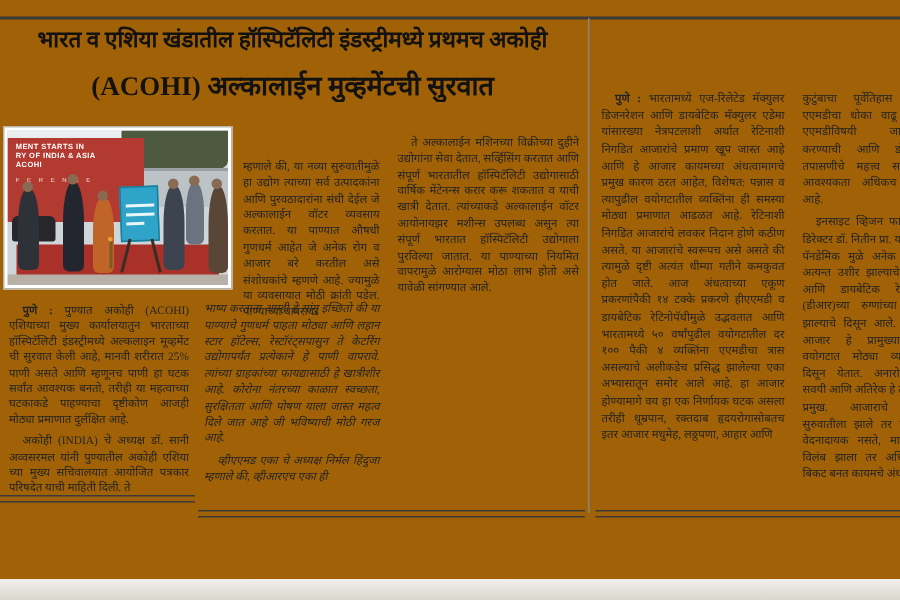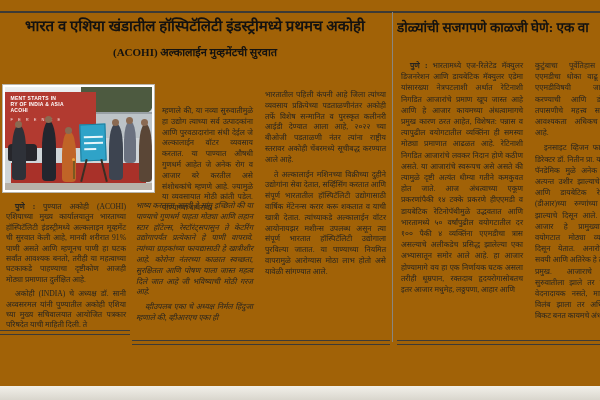--- a/index.html
+++ b/index.html
@@ -48,21 +48,21 @@
   .bottom-shade{position:absolute;left:0;bottom:0;width:100%;height:14px;background:linear-gradient(#f2f0ea,#d9d6cd);}
 </style>
 </head>
 <body>
 
 <div class="page">
 
   <div class="rule" style="left:0;top:11px;width:600px;height:1.6px;"></div>
 
   <div class="headline" style="left:0;top:15px;width:390px;font-size:15px;">भारत व एशिया खंडातील हॉस्पिटॅलिटी इंडस्ट्रीमध्ये प्रथमच अकोही</div>
-  <div class="headline" style="left:0;top:44px;width:390px;font-size:11px;">(ACOHI) अल्कालाईन मुव्हमेंटची सुरवात</div>
+  <div class="headline" style="left:0;top:44px;width:390px;font-size:18px;">(ACOHI) अल्कालाईन मुव्हमेंटची सुरवात</div>
 
   <div class="photo">
     <div class="photo-inner">
       <div class="ph sky"></div>
       <div class="ph trees"></div>
       <div class="ph stall"></div>
       <div class="ph backdrop">
         <div class="banner l1">MENT STARTS IN</div>
         <div class="banner l2">RY OF INDIA &amp; ASIA</div>
         <div class="banner l3">ACOHI</div>
@@ -91,41 +91,39 @@
         <div class="poster-line" style="top:66%;width:50%;"></div>
       </div>
       <div class="easel-leg" style="left:53%;transform:rotate(14deg);"></div>
       <div class="easel-leg" style="left:67%;transform:rotate(-14deg);"></div>
       <div class="ph lamp"></div>
       <div class="ph lamp-flame"></div>
     </div>
   </div>
 
   <div class="col" style="left:2px;top:198px;width:128px;height:133px;line-height:10.4px;">
-    <p class="indent"><b class="dateline">पुणे :</b> <span>पुण्यात अकोही (ACOHI) एशियाच्या मुख्य कार्यालयातुन भारताच्या हॉस्पिटॅलिटी इंडस्ट्रीमध्ये अल्कलाइन मूव्हमेंट ची सुरवात केली आहे, मानवी शरीरात 91% पाणी असते आणि म्हणूनच पाणी हा घटक सर्वांत आवश्यक बनतो, तरीही या महत्वाच्या घटकाकडे पाहण्याचा दृष्टीकोण आजही मोठ्या प्रमाणात दुर्लक्षित आहे.</span></p>
+    <p class="indent"><b class="dateline">पुणे :</b> <span>पुण्यात अकोही (ACOHI) एशियाच्या मुख्य कार्यालयातुन भारताच्या हॉस्पिटॅलिटी इंडस्ट्रीमध्ये अल्कलाइन मूव्हमेंट ची सुरवात केली आहे, मानवी शरीरात 25% पाणी असते आणि म्हणूनच पाणी हा घटक सर्वांत आवश्यक बनतो, तरीही या महत्वाच्या घटकाकडे पाहण्याचा दृष्टीकोण आजही मोठ्या प्रमाणात दुर्लक्षित आहे.</span></p>
     <p class="indent">अकोही (INDIA) चे अध्यक्ष डॉ. सानी अव्वसरमल यांनी पुण्यातील अकोही एशिया च्या मुख्य सचिवालयात आयोजित पत्रकार परिषदेत याची माहिती दिली. ते</p>
   </div>
 
   <div class="col" style="left:158px;top:102px;width:99px;height:110px;">
     <p>म्हणाले की, या नव्या सुरुवातीमुळे हा उद्योग त्याच्या सर्व उत्पादकांना आणि पुरवठादारांना संधी देईल जे अल्कालाईन वॉटर व्यवसाय करतात. या पाण्यात औषधी गुणधर्म आहेत जे अनेक रोग व आजार बरे करतील असे संशोधकांचे म्हणणे आहे. ज्यामुळे या व्यवसायात मोठी क्रांती पडेल. पाण्याच्या वापरावर</p>
   </div>
 
   <div class="col" style="left:132px;top:197px;width:125px;height:160px;font-style:italic;">
     <p>भाष्य करताना आम्ही हे सांगु इच्छितो की या पाण्याचे गुणधर्म पाहता मोठ्या आणि लहान स्टार हॉटेल्स, रेस्टॉरंट्सपासुन ते केटरिंग उद्योगापर्यंत प्रत्येकाने हे पाणी वापरावे. त्यांच्या ग्राहकांच्या फायद्यासाठी हे खात्रीशीर आहे. कोरोना नंतरच्या काळात स्वच्छता, सुरक्षितता आणि पोषण याला जास्त महत्व दिले जात आहे जी भविष्याची मोठी गरज आहे.</p>
-    <p class="indent">व्हीउपलब एका चे अध्यक्ष निर्मल हिंदुजा म्हणाले की, व्हीआरएच एका ही</p>
+    <p class="indent">व्हीएएमड एका चे अध्यक्ष निर्मल हिंदुजा म्हणाले की, व्हीआरएच एका ही</p>
   </div>
 
   <div class="col" style="left:261px;top:86px;width:129px;height:252px;">
-    <p>भारतातील पहिली कंपनी आहे जिला त्यांच्या व्यवसाय प्रक्रियेच्या पडताळणीनंतर अकोही तर्फे विशेष सन्मानित व पुरस्कृत कलीनरी आईडी देण्यात आला आहे, २०२२ च्या बीओजी पडताळणी नंतर त्यांना राष्ट्रीय स्तरावर अकोही चेंबरमध्ये सूचीबद्ध करण्यात आले आहे.</p>
     <p class="indent">ते अल्कालाईन मशिनच्या विक्रीच्या दुहीने उद्योगांना सेवा देतात, सर्व्हिसिंग करतात आणि संपूर्ण भारतातील हॉस्पिटॅलिटी उद्योगासाठी वार्षिक मेंटेनन्स करार करू शकतात व याची खात्री देतात. त्यांच्याकडे अल्कालाईन वॉटर आयोनायझर मशीन्स उपलब्ध असून त्या संपूर्ण भारतात हॉस्पिटॅलिटी उद्योगाला पुरविल्या जातात. या पाण्याच्या नियमित वापरामुळे आरोग्यास मोठा लाभ होतो असे यावेळी सांगण्यात आले.</p>
   </div>
 
   <div class="v-divider" style="left:392px;top:12px;height:330px;"></div>
 
-  <div class="headline" style="left:397px;top:18px;width:203px;font-size:13.5px;text-align:left;">डोळ्यांची सजगपणे काळजी घेणे: एक वा</div>
 
   <div class="col" style="left:397px;top:56px;width:130px;height:284px;line-height:11.2px;">
     <p class="indent"><b class="dateline">पुणे :</b> <span>भारतामध्ये एज-रिलेटेड मॅक्युलर डिजनरेशन आणि डायबेटिक मॅक्युलर एडेमा यांसारख्या नेत्रपटलाशी अर्थात रेटिनाशी निगडित आजारांचे प्रमाण खूप जास्त आहे आणि हे आजार कायमच्या अंधत्वामागचे प्रमुख कारण ठरत आहेत, विशेषत: पन्नास व त्यापुढील वयोगटातील व्यक्तिंना ही समस्या मोठ्या प्रमाणात आढळत आहे. रेटिनाशी निगडित आजारांचे लवकर निदान होणे कठीण असते. या आजारांचे स्वरूपच असे असते की त्यामुळे दृष्टी अत्यंत धीम्या गतीने कमकुवत होत जाते. आज अंधत्वाच्या एकूण प्रकरणांपैकी १४ टक्के प्रकरणे हीएएमडी व डायबेटिक रेटिनोपॅथीमुळे उद्भवतात आणि भारतामध्ये ५० वर्षांपुढील वयोगटातील दर १०० पैकी ४ व्यक्तिंना एएमडीचा त्रास असल्याचे अलीकडेच प्रसिद्ध झालेल्या एका अभ्यासातून समोर आले आहे. हा आजार होण्यामागे वय हा एक निर्णायक घटक असला तरीही धूम्रपान, रक्तदाब हृदयरोगासोबतच इतर आजार मधुमेह, लठ्ठपणा, आहार आणि</span></p>
   </div>
 
   <div class="col" style="left:531px;top:56px;width:96px;height:284px;line-height:11.2px;">
     <p>कुटुंबाचा पूर्वेतिहास यामुळे एएमडीचा धोका वाढू शकतो. एएमडीविषयी जागरूकता करण्याची आणि डोळ्यांच्या तपासणीचे महत्त्व सांगण्याची आवश्यकता अधिकच वाढली आहे.</p>
     <p class="indent">इनसाइट व्हिजन फाउंडेशनचे डिरेक्टर डॉ. नितीन प्रा. यांच्या मते पॅनडेमिक मुळे अनेक रुग्णांना अत्यन्त उशीर झाल्याचे एएमडी आणि डायबेटिक रेटिनोपॅथी (डीआर)च्या रुग्णांच्या दाखल झाल्याचे दिसून आले. निगडित आजार हे प्रामुख्याने वर्षे वयोगटात मोठ्या व्यक्तिंमध्ये दिसून येतात. अनारोग्यकारक सवयी आणि अतिरेक हे त्यामागचे प्रमुख. आजाराचे निदान सुरुवातीला झाले तर ते इतके वेदनादायक नसते, मात्र त्यात विलंब झाला तर अधिकाधिक बिकट बनत कायमचे अंधत्व येते.</p>
   </div>
 

